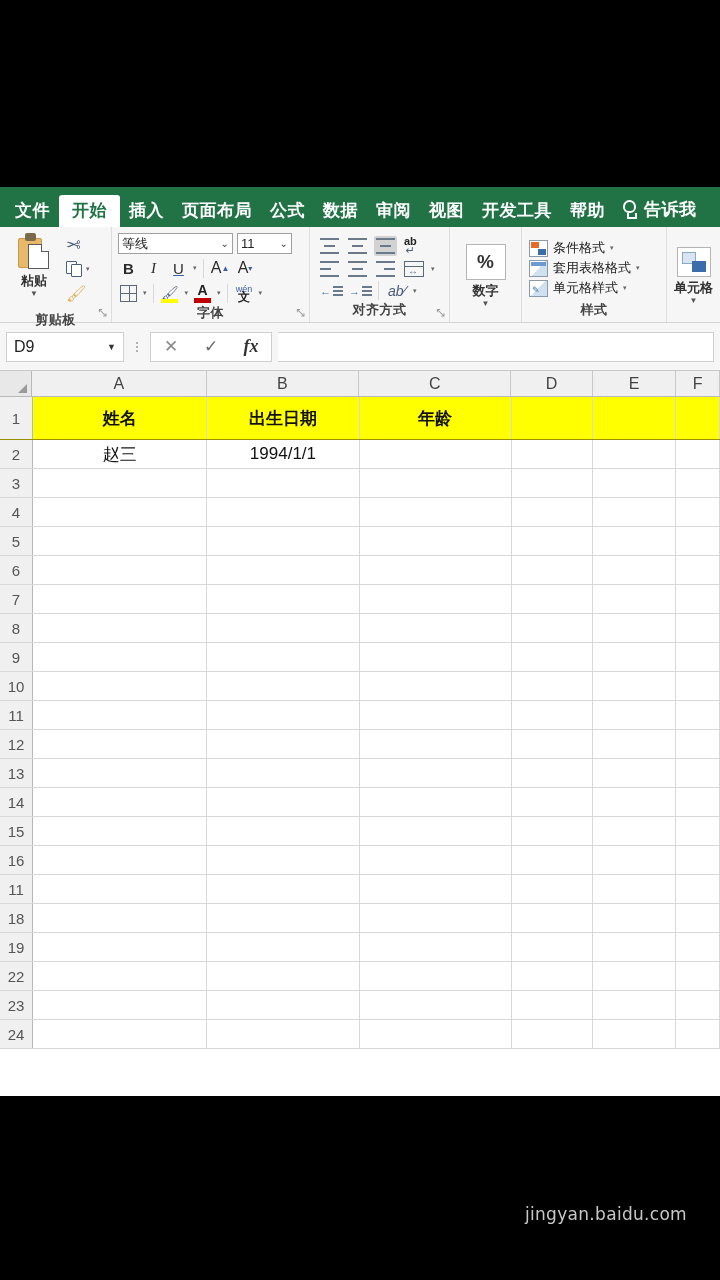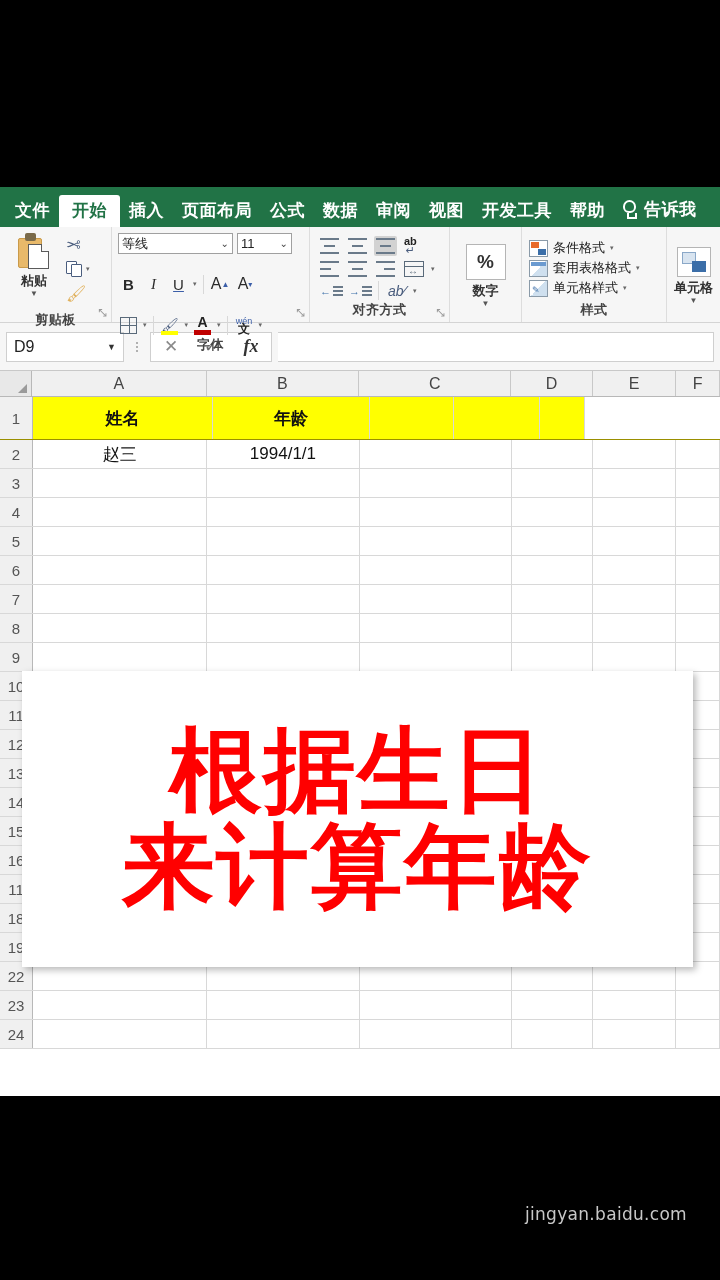--- a/index.html
+++ b/index.html
@@ -73,21 +73,21 @@
   .ic-scissors { font-size: 18px; color: #4a5d7e; transform: scaleX(-1); }
   .ic-copy { position: relative; width: 17px; height: 16px; }
   .ic-copy span { position: absolute; width: 11px; height: 13px; border: 1.5px solid #4a5d7e; background: #fff; border-radius: 1px; }
   .ic-copy span:nth-child(1) { left: 0; top: 0; }
   .ic-copy span:nth-child(2) { left: 5px; top: 3px; }
   .ic-brush { font-size: 16px; color: #e0b05a; }
   .mini-caret { font-size: 7px; color: #666; }
 
   
   #g-font { width: 198px; }
-  #font-rows { display: flex; flex-direction: column; gap: 19px; padding: 2px 5px 0 6px; width: 100%; }
+  #font-rows { display: flex; flex-direction: column; gap: 3px; padding: 2px 5px 0 6px; width: 100%; }
   .frow { display: flex; align-items: center; gap: 4px; }
   .combo { height: 21px; border: 1px solid #a0a0a0; background: #fff; display: flex; align-items: center;
            justify-content: space-between; padding: 0 3px; font-size: 13px; color: #222; }
   #font-name-combo { width: 115px; }
   #font-size-combo { width: 55px; }
   .cbv { white-space: nowrap; overflow: hidden; }
   .chev { font-size: 10px; color: #444; }
   .fbtn { min-width: 21px; height: 22px; display: flex; align-items: center; justify-content: center;
           font-size: 15px; color: #2b2b2b; }
   .fbtn.bold { font-weight: 700; }
@@ -502,20 +502,21 @@
         <div class="colh" style="width:157px">B</div>
         <div class="colh" style="width:157px">C</div>
         <div class="colh" style="width:84px">D</div>
         <div class="colh" style="width:86px">E</div>
         <div class="colh" style="width:45px">F</div>
       </div>
       <div id="rows-area">
           <div class="grow-row row-hdr" style="height: 43px;">
             <div class="rowh">1</div>
             <div class="cell hdr" style="width: 180px;">姓名</div>
+            <div class="cell hdr" style="width: 157px;">出生日期</div>
             <div class="cell hdr" style="width: 157px;">年龄</div>
             <div class="cell hdr" style="width: 84px;"></div>
             <div class="cell hdr" style="width: 86px;"></div>
             <div class="cell hdr" style="width: 45px;"></div>
           </div>
           <div class="grow-row" style="height: 29px;">
             <div class="rowh">2</div>
             <div class="cell" style="width: 180px;">赵三</div>
             <div class="cell" style="width: 157px;">1994/1/1</div>
             <div class="cell" style="width: 157px;"></div>
@@ -698,24 +699,20 @@
             <div class="rowh">24</div>
             <div class="cell" style="width: 180px;"></div>
             <div class="cell" style="width: 157px;"></div>
             <div class="cell" style="width: 157px;"></div>
             <div class="cell" style="width: 84px;"></div>
             <div class="cell" style="width: 86px;"></div>
             <div class="cell" style="width: 45px;"></div>
           </div>
         </div>
 
-      <div id="caption-overlay">
-        <div class="cap-line">根据生日</div>
-        <div class="cap-line">来计算年龄</div>
-      </div>
     </div>
 
   </div>
 
   <div id="watermark">
     <div id="wm-url">jingyan.baidu.com</div>
   </div>
 
 </div>
 

